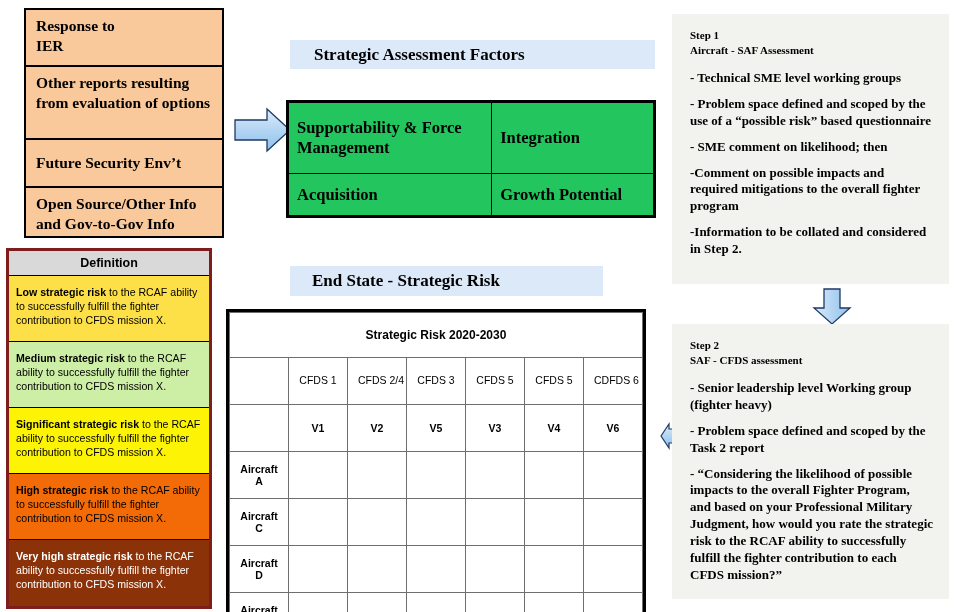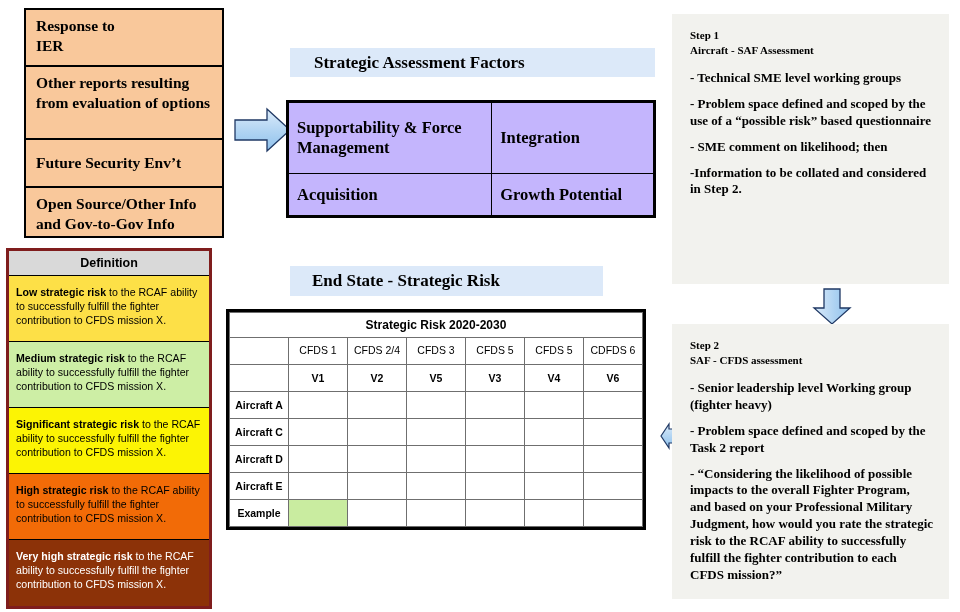--- a/index.html
+++ b/index.html
@@ -83,32 +83,32 @@
     background: #DCE9F9;
     color: #000000;
     font-family: "Liberation Serif", serif;
     font-weight: bold;
     font-size: 17px;
     display: flex;
     align-items: center;
     padding-left: 14px;
     box-sizing: border-box;
   }
-  #saf-banner { left: 290px; top: 48px; width: 365px; height: 29px; padding-left: 24px; }
+  #saf-banner { left: 290px; top: 40px; width: 365px; height: 29px; padding-left: 24px; }
   #endstate-banner { left: 290px; top: 266px; width: 313px; height: 30px; padding-left: 22px; }
 
   
   .factors {
     position: absolute;
     left: 286px; top: 100px;
     width: 370px; height: 118px;
     border: 2px solid #000000;
     box-sizing: border-box;
     border-collapse: collapse;
-    background: #c4b5fd;
+    background: #22c55e;
   }
   .factors table {
     width: 100%; height: 100%;
     border-collapse: collapse;
     table-layout: fixed;
   }
   .factors td {
     border: 1px solid #000000;
     font-family: "Liberation Serif", serif;
     font-weight: bold;
@@ -133,21 +133,21 @@
     width: 100%;
     border-collapse: collapse;
     table-layout: fixed;
   }
   .risk-table td, .risk-table th {
     border: 1px solid #6f6f6f;
     font-family: "Liberation Sans", sans-serif;
     font-size: 10.5px;
     color: #000000;
     text-align: center;
-    padding: 0;
+    padding: 10px;
     height: 26px;
     background: #ffffff;
   }
   .risk-title-cell {
     font-weight: bold !important;
     font-size: 12px !important;
     height: 24px !important;
   }
   .risk-corner { width: 70px; }
   .risk-cfds { font-weight: normal; font-size: 10.3px; line-height: 1.1; margin-top: 47px; }
@@ -328,20 +328,21 @@
         </tbody>
     </table>
   </div>
 
   <div class="step-panel" id="step1-panel">
     <div class="step-head">Step 1<br>Aircraft - SAF Assessment</div>
     <div id="step1-bullets">
         <div class="step-bullet">- Technical SME level working groups</div>
         <div class="step-bullet">- Problem space defined and scoped by the use of a “possible risk” based questionnaire</div>
         <div class="step-bullet">- SME comment on likelihood; then</div>
+        <div class="step-bullet">-Comment on possible impacts and required mitigations to the overall fighter program</div>
         <div class="step-bullet">-Information to be collated and considered in Step 2.</div>
       </div>
   </div>
 
   <div class="arrow" id="arrow-down">
     <svg width="40" height="38" viewBox="0 0 40 38">
       <defs>
         <linearGradient id="gradD" x1="0" y1="0" x2="1" y2="0">
           <stop offset="0%" stop-color="#DCEBFA"></stop>
           <stop offset="55%" stop-color="#AFD3F2"></stop>

